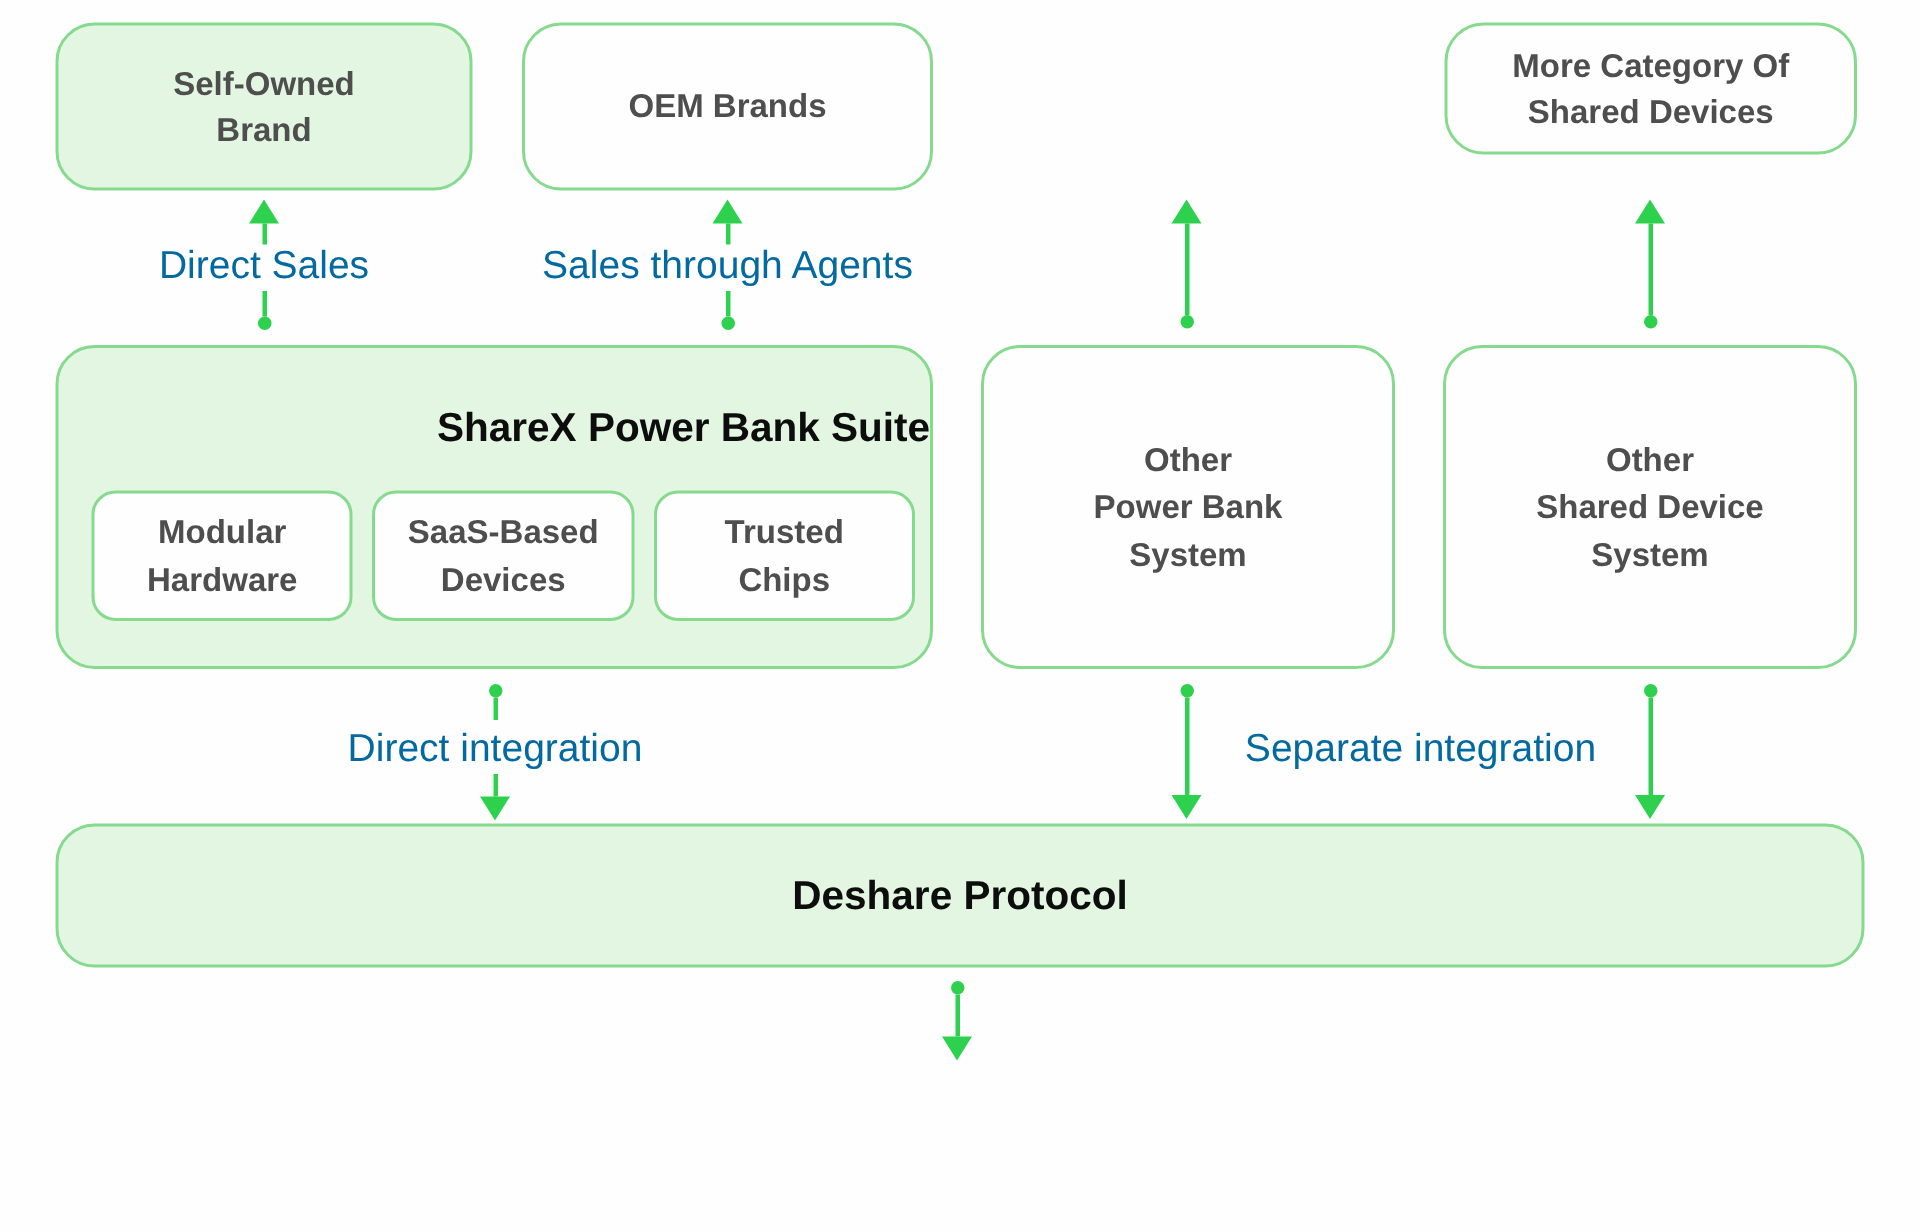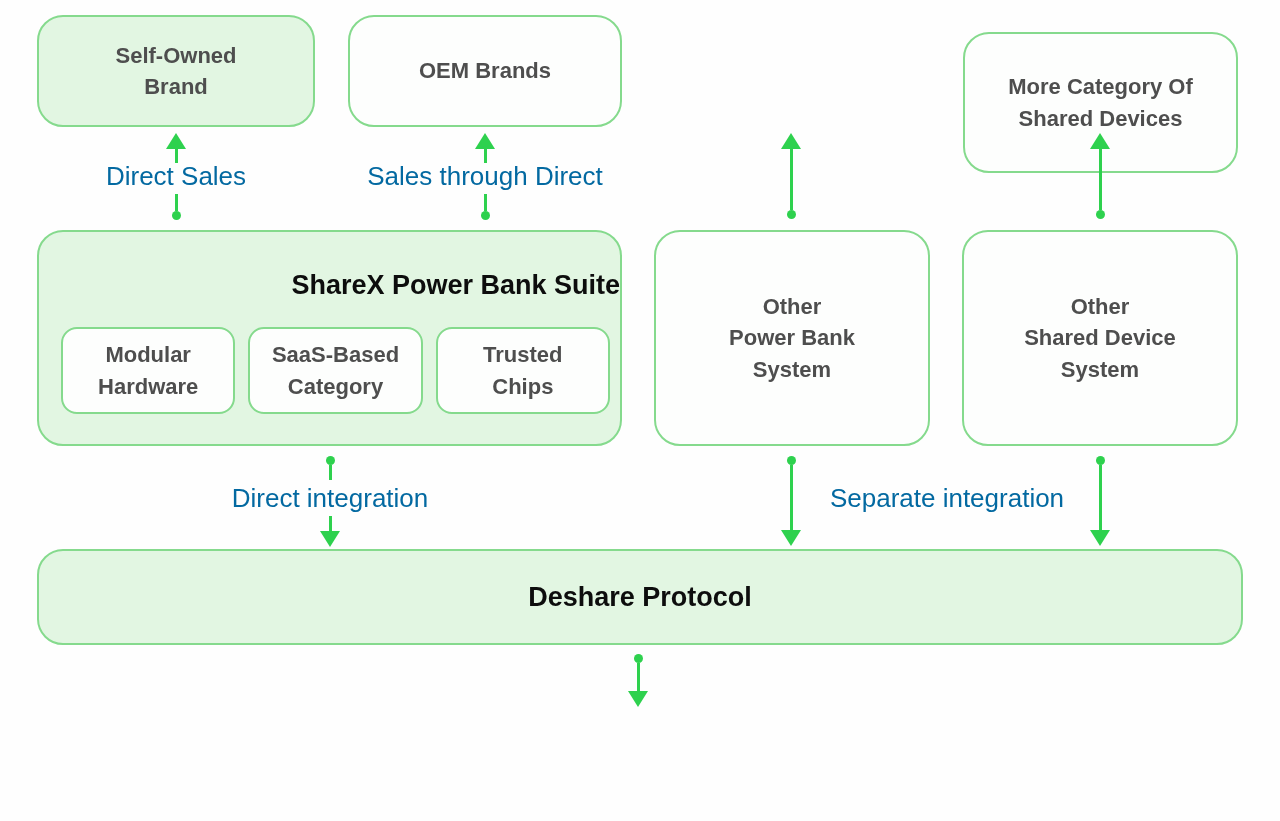--- a/index.html
+++ b/index.html
@@ -59,40 +59,40 @@
   <div class="node green" style="left:37px;top:15px;width:278px;height:112px">
     <span class="nlabel">Self-Owned
 Brand</span>
   </div>
 
   <div class="node white" style="left:348px;top:15px;width:274px;height:112px">
     <span class="nlabel">OEM Brands</span>
   </div>
 
 
-  <div class="node white" style="left:963px;top:32px;width:275px;height:141px">
+  <div class="node white" style="left:963px;top:15px;width:275px;height:88px">
     <span class="nlabel">More Category Of
 Shared Devices</span>
   </div>
 
   <div class="arrow" style="left:166px;top:133px;height:30px">
     <span class="tri-up"></span>
     <span class="shaft"></span>
   </div>
   <div class="edge-label" style="left:176px;top:161px">Direct Sales</div>
   <div class="arrow" style="left:166px;top:194px;height:26px">
     <span class="shaft"></span>
     <span class="dot"></span>
   </div>
 
   <div class="arrow" style="left:475px;top:133px;height:30px">
     <span class="tri-up"></span>
     <span class="shaft"></span>
   </div>
-  <div class="edge-label" style="left:485px;top:161px">Sales through Direct</div>
+  <div class="edge-label" style="left:485px;top:161px">Sales through Agents</div>
   <div class="arrow" style="left:475px;top:194px;height:26px">
     <span class="shaft"></span>
     <span class="dot"></span>
   </div>
 
   <div class="arrow" style="left:781px;top:133px;height:86px">
     <span class="tri-up"></span>
     <span class="shaft"></span>
     <span class="dot"></span>
   </div>
@@ -105,21 +105,21 @@
 
   <div class="node green" style="left:37px;top:230px;width:585px;height:216px;display:block">
     <div class="suite-title">ShareX Power Bank Suite</div>
     <div class="suite-inner">
       <div class="node white">
         <span class="nlabel">Modular
 Hardware</span>
       </div>
       <div class="node white">
         <span class="nlabel">SaaS-Based
-Category</span>
+Devices</span>
       </div>
       <div class="node white">
         <span class="nlabel">Trusted
 Chips</span>
       </div>
     </div>
   </div>
 
   <div class="node white" style="left:654px;top:230px;width:276px;height:216px">
     <span class="nlabel">Other

